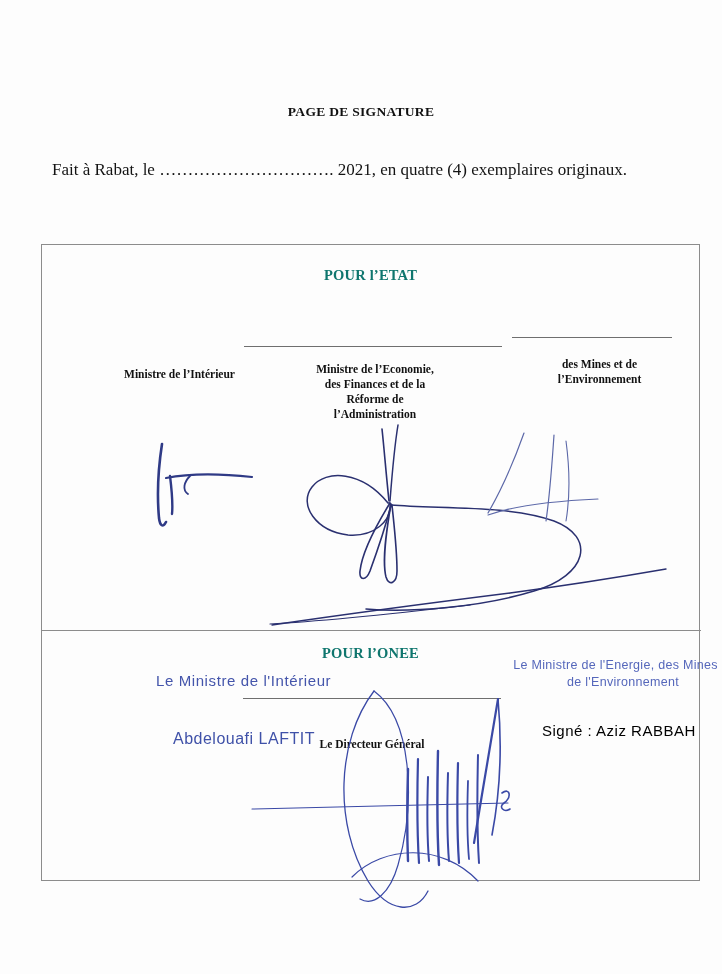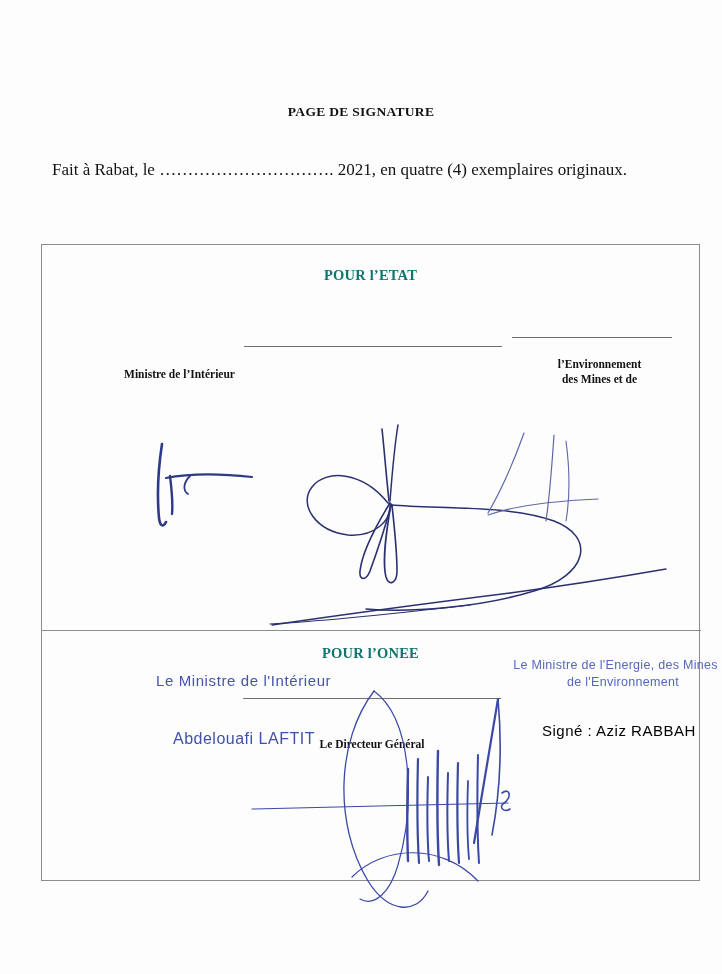--- a/index.html
+++ b/index.html
@@ -153,24 +153,30 @@
 
   <div class="sig-table">
 
     <div class="section-title etat">POUR l’ETAT</div>
 
     <div class="rule state-mid"></div>
     <div class="rule state-right"></div>
 
     <div class="label interieur">Ministre de l’Intérieur</div>
 
+    <div class="label economie">
+      <div>Ministre de l’Economie,</div>
+      <div>des Finances et de la</div>
+      <div>Réforme de</div>
+      <div>l’Administration</div>
+    </div>
 
     <div class="label energie">
+      <div>des Mines et de</div>
       <div>l’Environnement</div>
-      <div>des Mines et de</div>
     </div>
 
     <div class="stamp laftit-title">Le Ministre de l'Intérieur</div>
     <div class="stamp laftit-name">Abdelouafi LAFTIT</div>
 
     <div class="stamp rabbah-title">Le Ministre de l'Energie, des Mines et de l'Environnement</div>
     <div class="stamp rabbah-name">Signé : Aziz RABBAH</div>
 
     <div class="ink" style="left:84px; top:185px;">
       <svg width="140" height="110" viewBox="0 0 140 110">

